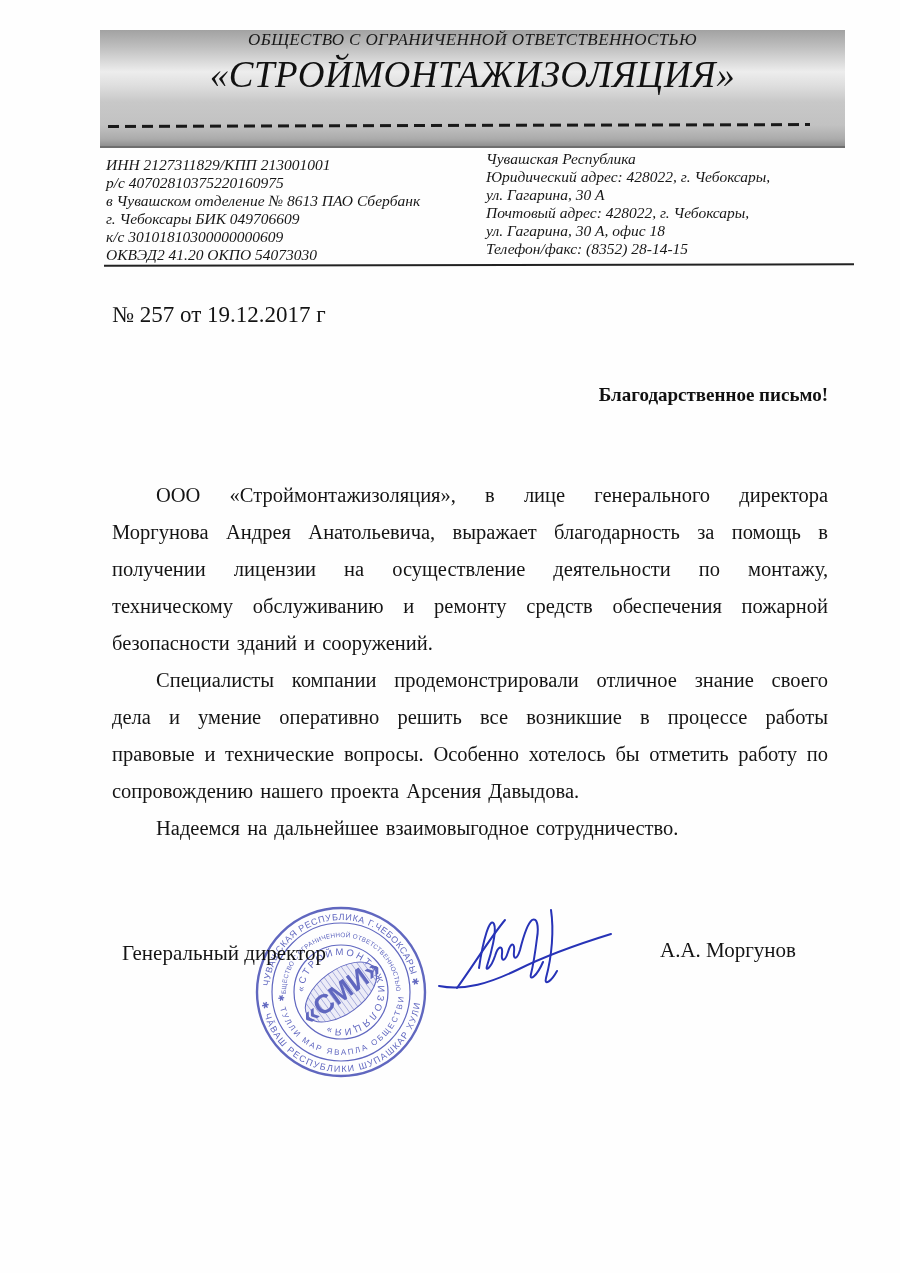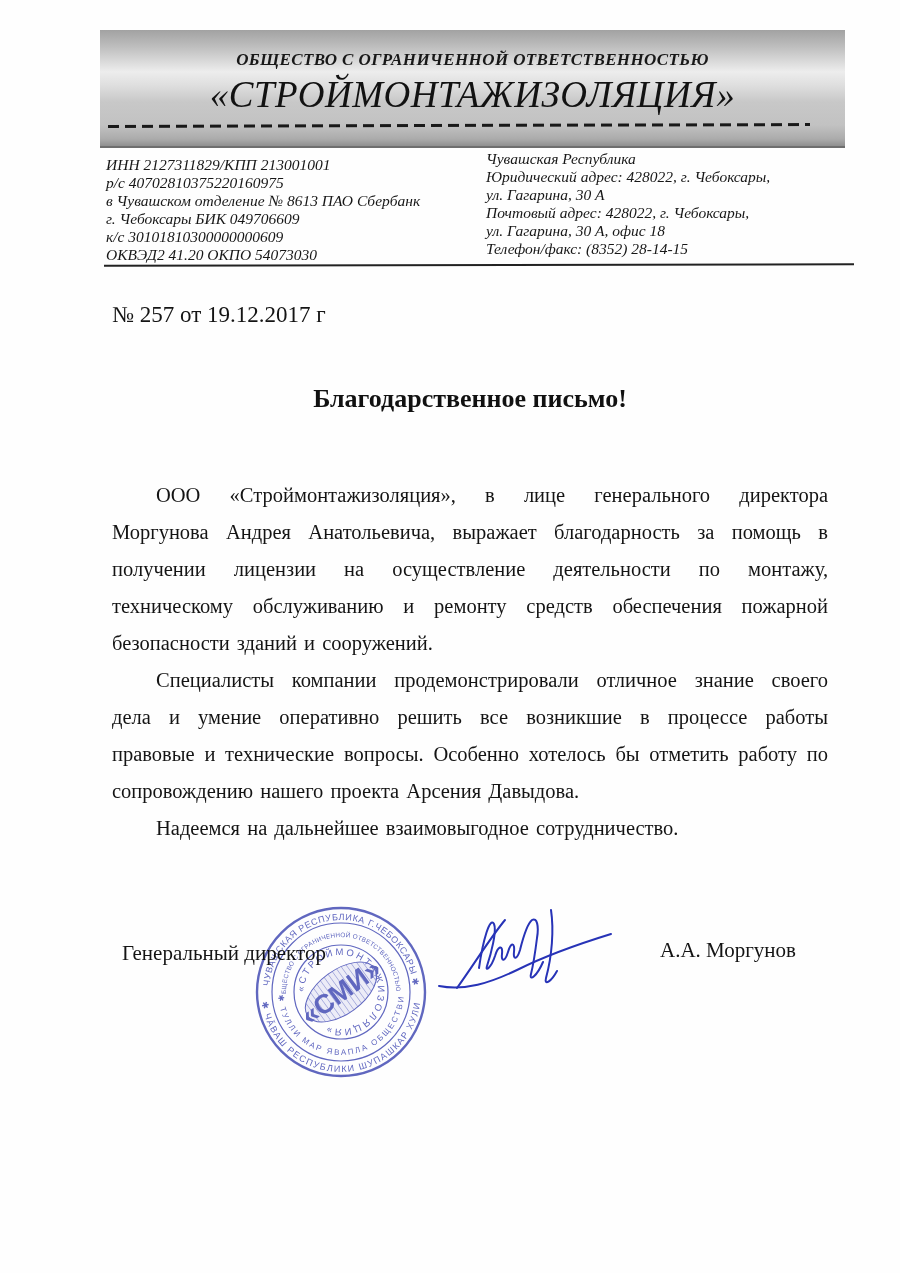--- a/index.html
+++ b/index.html
@@ -8,22 +8,22 @@
     font-family:"Liberation Serif",serif;color:#1a1a1a;overflow:hidden;
   }
   
   .band{
     position:absolute;left:100px;top:30px;width:745px;height:116px;
     background:linear-gradient(180deg,#a2a2a2 0%,#bdbdbd 14%,#ededed 36%,#dedede 48%,
                #c8c8c8 62%,#c2c2c2 82%,#ababab 94%,#8f8f8f 100%);
     border-bottom:2px solid #6e6e6e;
   }
   .org-type{
-    padding-top:20px;text-align:center;font-style:italic;font-size:17px;
-    letter-spacing:.4px;color:#181818;font-weight:bold;
+    padding-top:0;text-align:center;font-style:italic;font-size:17px;
+    letter-spacing:.4px;color:#181818;
   }
   .org-name{
     text-align:center;font-style:italic;font-size:37px;margin-top:3px;
     color:#121212;letter-spacing:.5px;
   }
   .band-dashes{
     position:absolute;left:8px;bottom:19px;width:702px;height:3px;
     background:repeating-linear-gradient(90deg,#191919 0 11px,rgba(0,0,0,0) 11px 17px);
     transform:rotate(-.15deg);
   }
@@ -35,22 +35,22 @@
   .req-right{
     position:absolute;left:486px;top:150px;width:348px;
     font-style:italic;font-size:15.5px;line-height:18px;color:#171717;
   }
   .thin-rule{
     position:absolute;left:104px;top:264px;width:750px;height:2px;background:#222;
     transform:rotate(-.12deg);
   }
   .ref-line{position:absolute;left:112px;top:294px;font-size:23px;color:#141414;margin-top:8px;}
   .doc-title{
-    position:absolute;left:112px;top:384px;width:716px;text-align:center;
-    font-size:26px;font-weight:bold;color:#111;
+    position:absolute;left:112px;top:384px;width:716px;text-align:right;
+    font-size:19px;font-weight:bold;color:#111;
   }
   
   .body-text{position:absolute;left:112px;top:477px;width:716px;font-size:20.5px;color:#141414;}
   .line{height:37px;line-height:37px;text-align:justify;text-align-last:justify;word-spacing:2px;}
   .line.first{text-indent:44px;}
   .line.last{text-align-last:left;}
   
   .sign-position{position:absolute;left:122px;top:941px;font-size:21px;color:#141414;}
   .sign-name{position:absolute;left:660px;top:938px;font-size:21px;color:#141414;}
   .stamp-svg{position:absolute;left:253px;top:904px;width:176px;height:176px;

